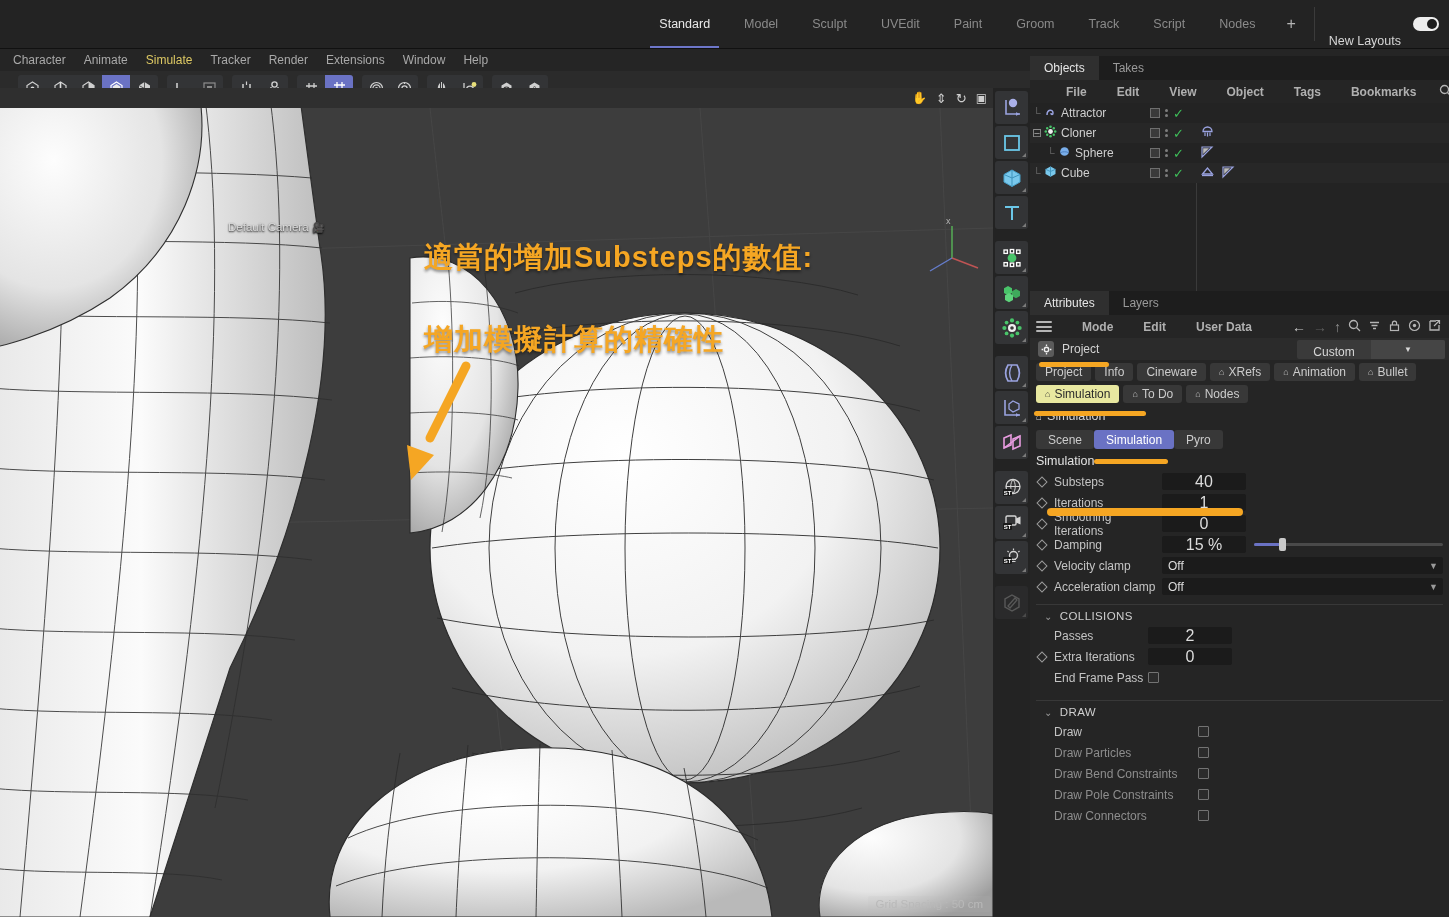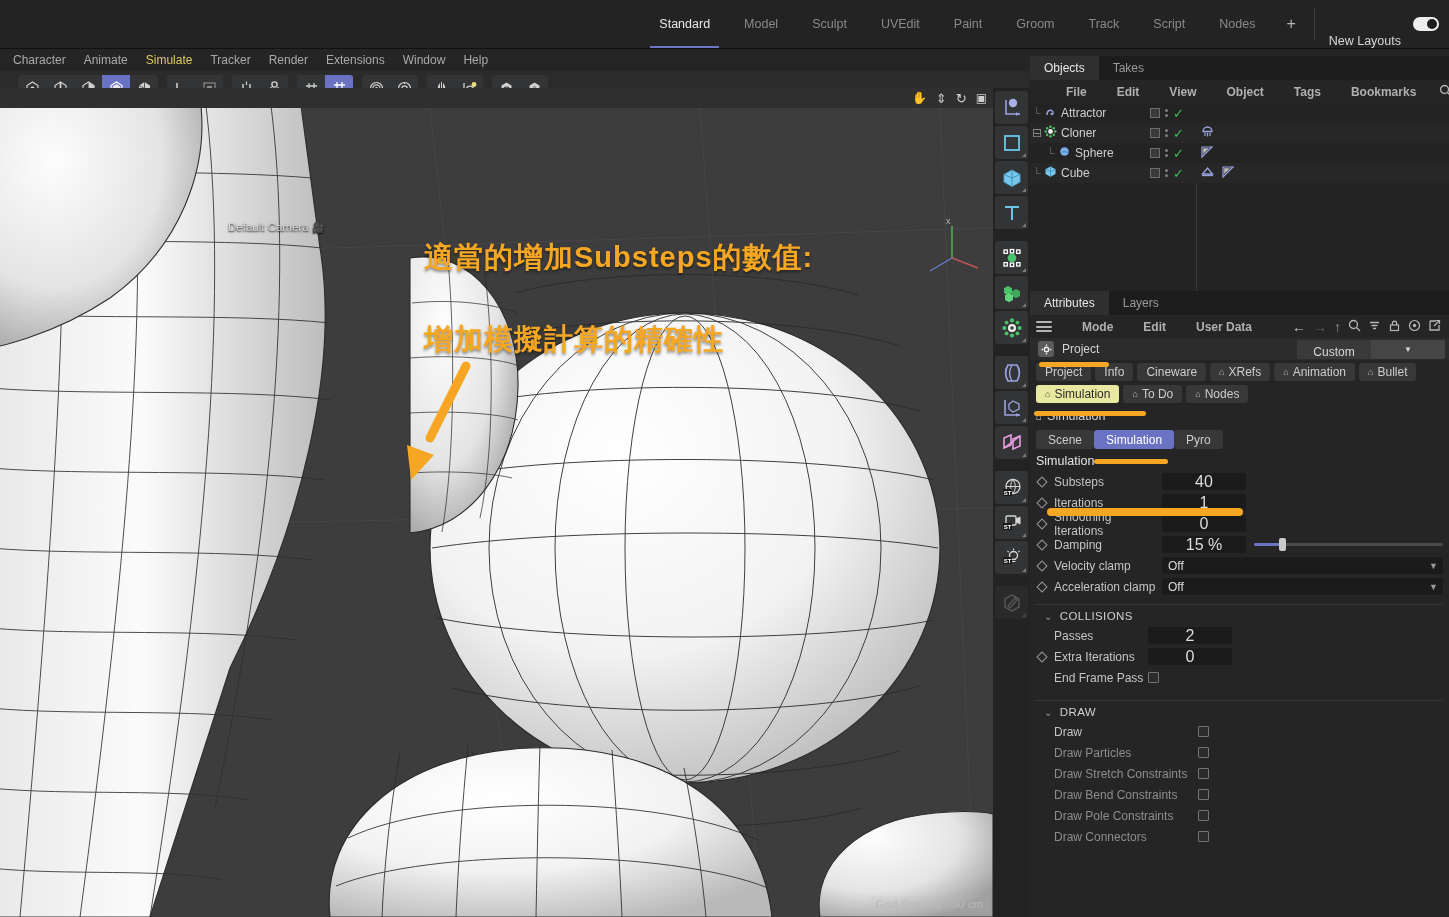--- a/index.html
+++ b/index.html
@@ -991,24 +991,20 @@
   </div>
   <div class="prow" style="padding-left:24px">
     <span class="plabel" style="width:144px">Draw</span>
     <span class="chkbox"></span>
   </div>
   <div class="prow" style="padding-left:24px">
     <span class="plabel dim" style="width:144px">Draw Particles</span>
     <span class="chkbox"></span>
   </div>
   <div class="prow" style="padding-left:24px">
-    <span class="plabel dim" style="width:144px">Draw Stretch Constraints</span>
-    <span class="chkbox"></span>
-  </div>
-  <div class="prow" style="padding-left:24px">
     <span class="plabel dim" style="width:144px">Draw Bend Constraints</span>
     <span class="chkbox"></span>
   </div>
   <div class="prow" style="padding-left:24px">
     <span class="plabel dim" style="width:144px">Draw Pole Constraints</span>
     <span class="chkbox"></span>
   </div>
   <div class="prow" style="padding-left:24px">
     <span class="plabel dim" style="width:144px">Draw Connectors</span>
     <span class="chkbox"></span>

